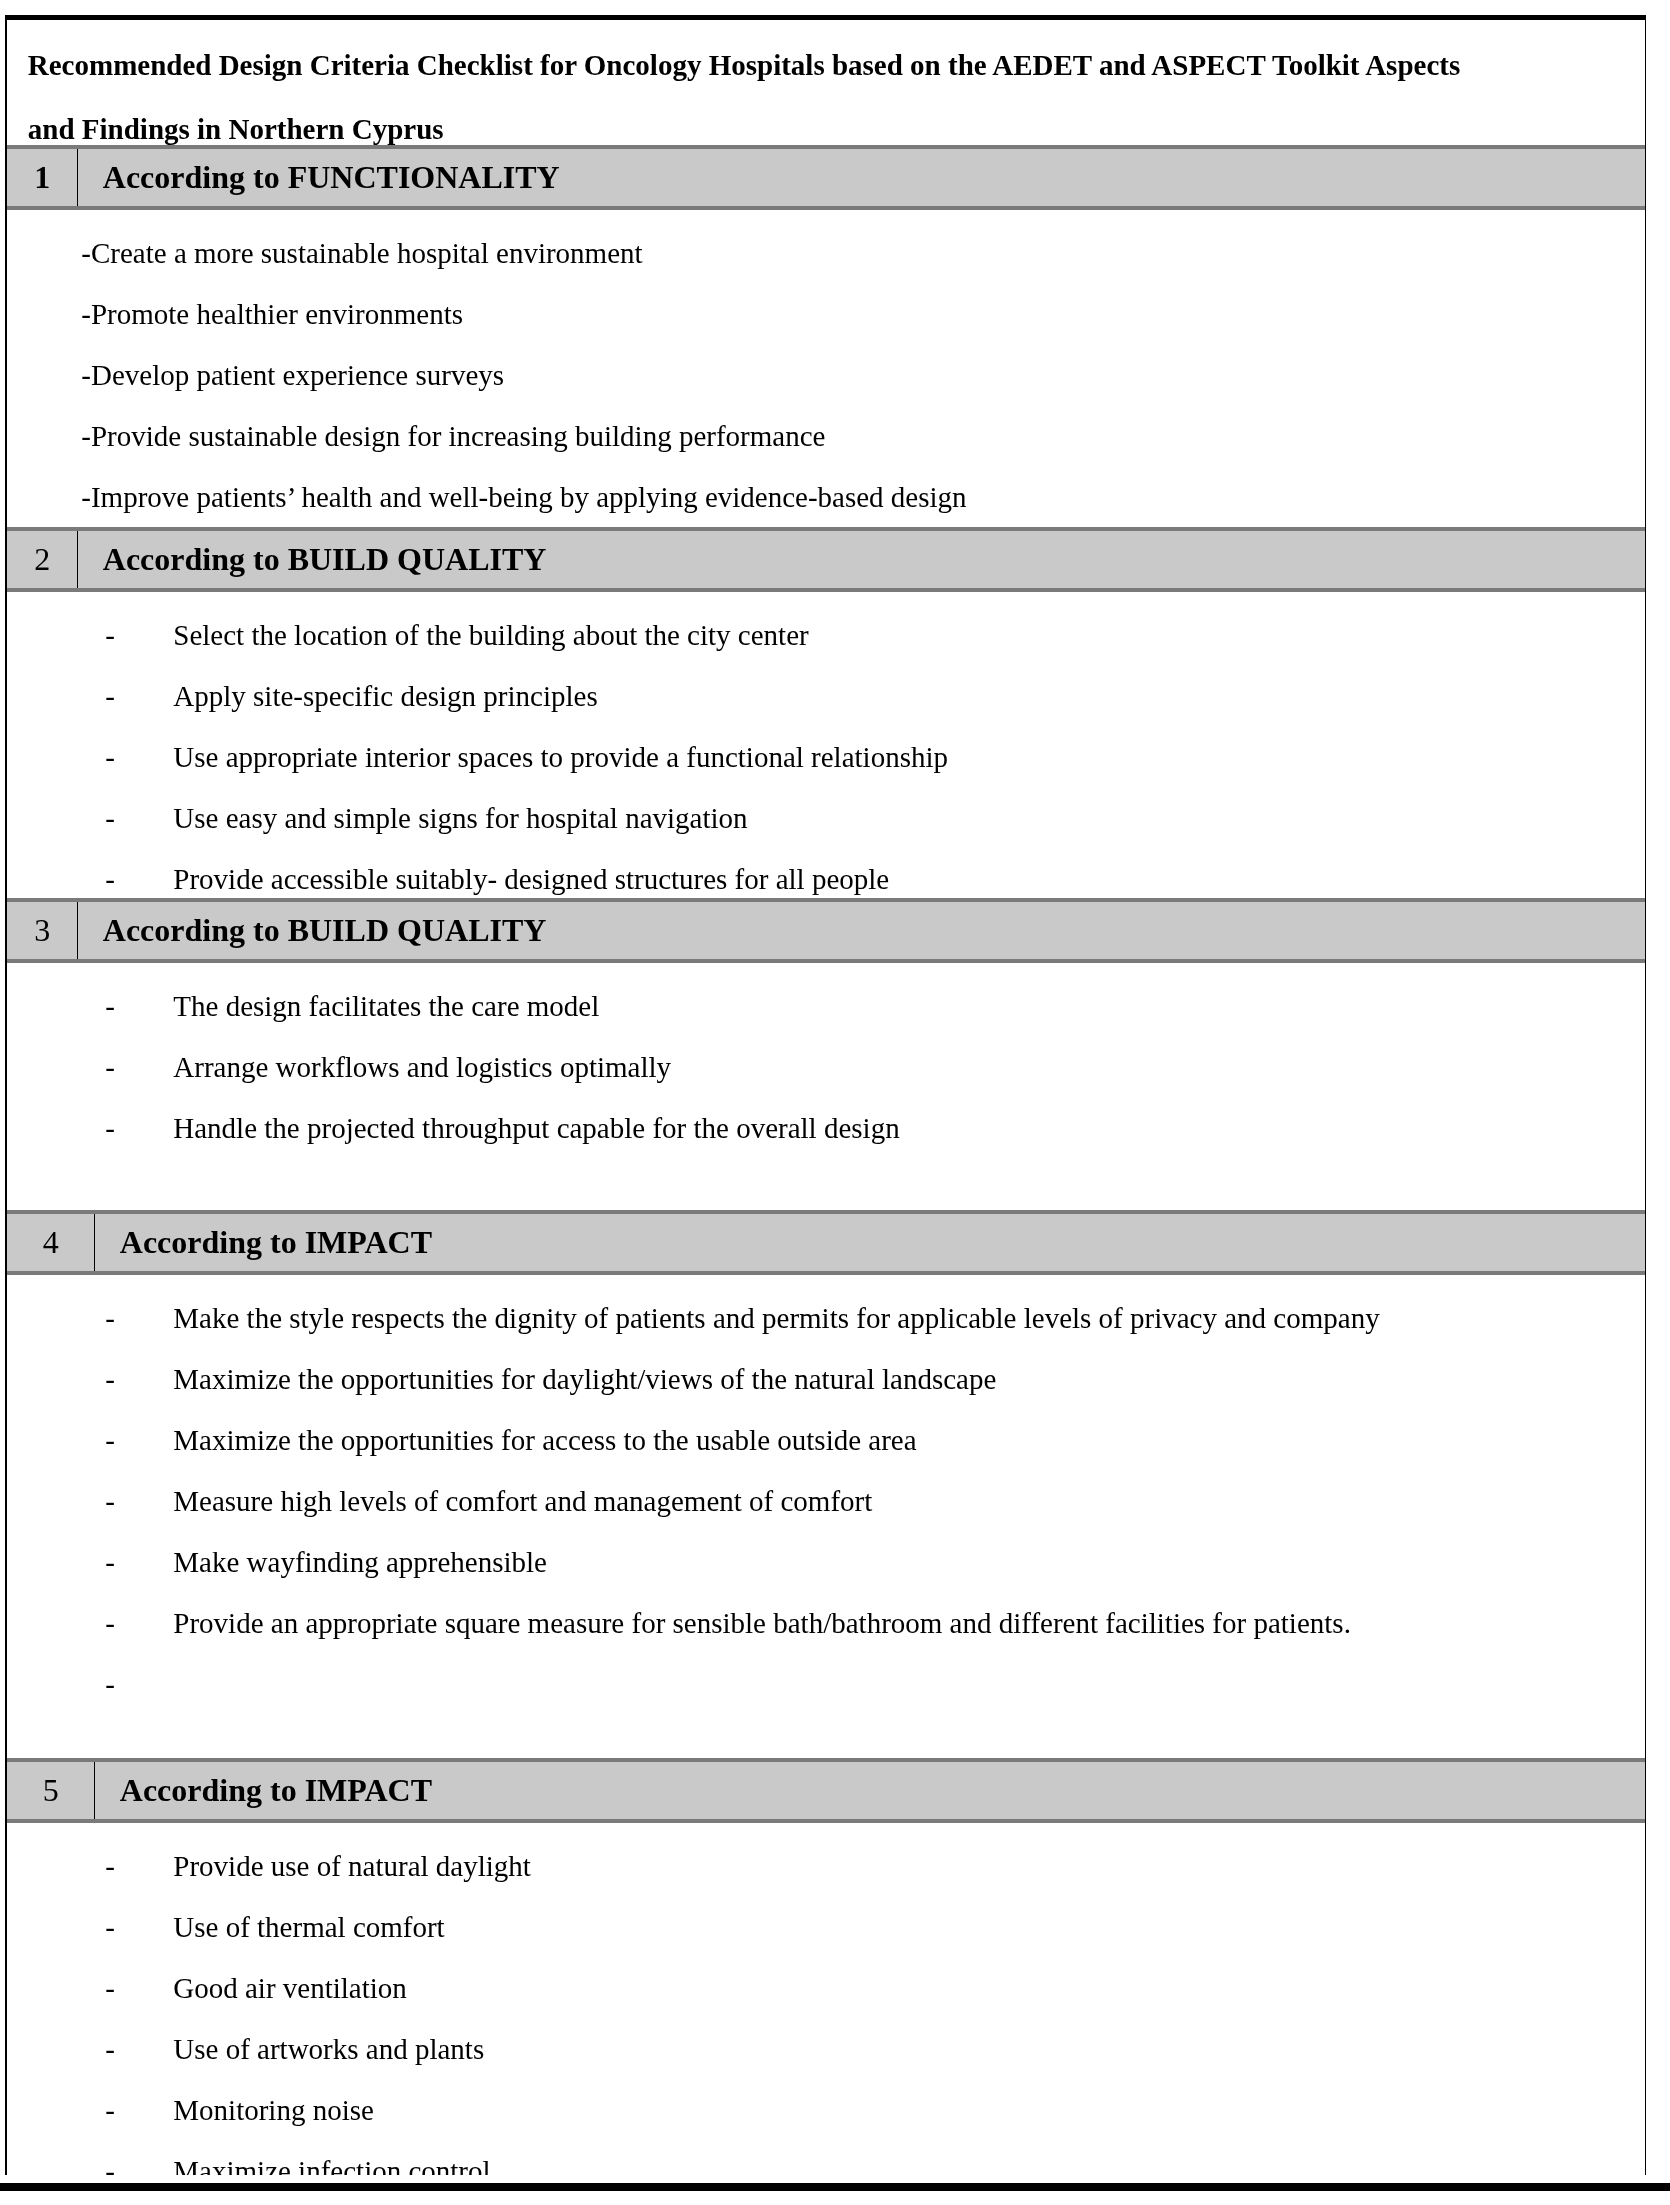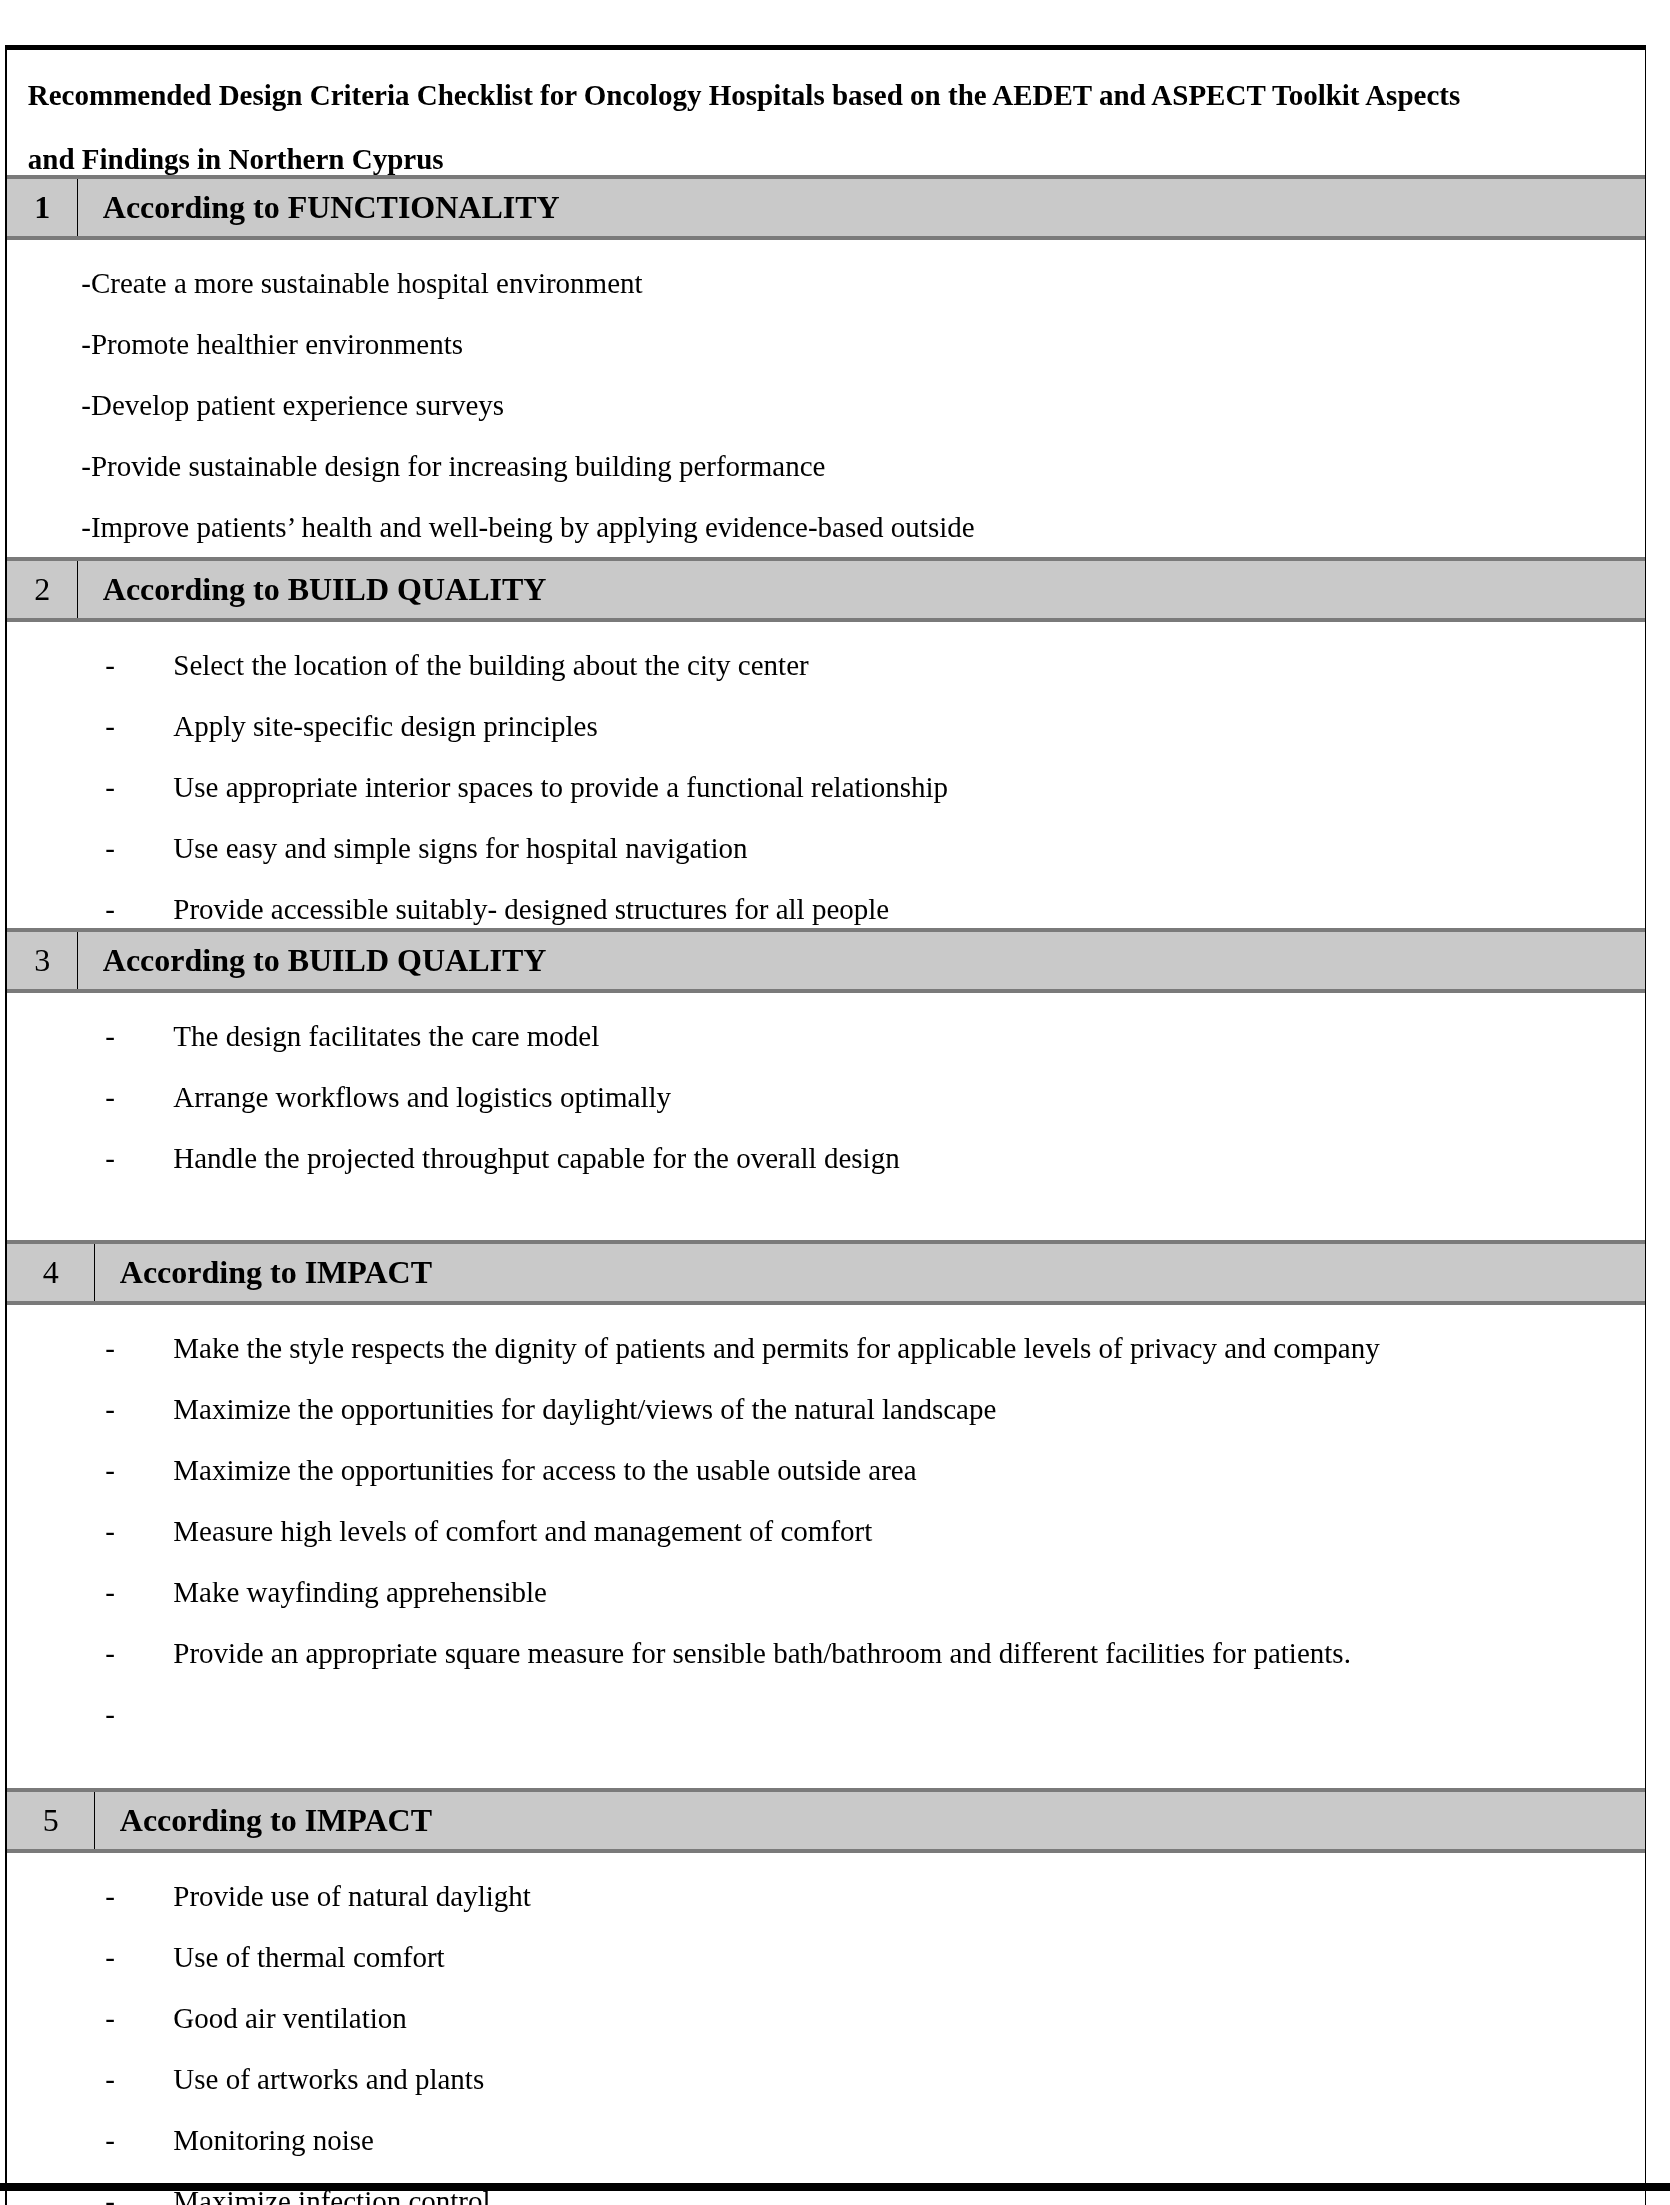--- a/index.html
+++ b/index.html
@@ -12,21 +12,20 @@
     overflow:hidden;
   }
   .doc-table{
     position:absolute;left:5.3px;top:14.7px;
     width:1638px;
     border-top:5.3px solid #000;
     border-left:2.2px solid #000;
     border-right:1.8px solid #000;
     box-sizing:content-box;
     background:#fff;
-    margin-top:30px;
   }
   .title-row{
     height:125px;
     padding:13.3px 27px 0 20.5px;
     font-weight:bold;
     font-size:29px;
     line-height:64px;
     box-sizing:border-box;
   }
   .hdr{
@@ -88,21 +87,21 @@
     <div id="sections-root">
         <div class="hdr boldnum">
           <div class="num">1</div>
           <div class="hlabel">According to FUNCTIONALITY</div>
         </div>
         <div class="body attached" style="height: 317px;">
           <div class="item"><span>-Create a more sustainable hospital environment</span></div>
           <div class="item"><span>-Promote healthier environments</span></div>
           <div class="item"><span>-Develop patient experience surveys</span></div>
           <div class="item"><span>-Provide sustainable design for increasing building performance</span></div>
-          <div class="item"><span>-Improve patients’ health and well-being by applying evidence-based outside</span></div>
+          <div class="item"><span>-Improve patients’ health and well-being by applying evidence-based design</span></div>
         </div>
         <div class="hdr">
           <div class="num">2</div>
           <div class="hlabel">According to BUILD QUALITY</div>
         </div>
         <div class="body" style="height: 306px;">
           <div class="item"><span class="mark">-</span><span>Select the location of the building about the city center</span></div>
           <div class="item"><span class="mark">-</span><span>Apply site-specific design principles</span></div>
           <div class="item"><span class="mark">-</span><span>Use appropriate interior spaces to provide a functional relationship</span></div>
           <div class="item"><span class="mark">-</span><span>Use easy and simple signs for hospital navigation</span></div>

